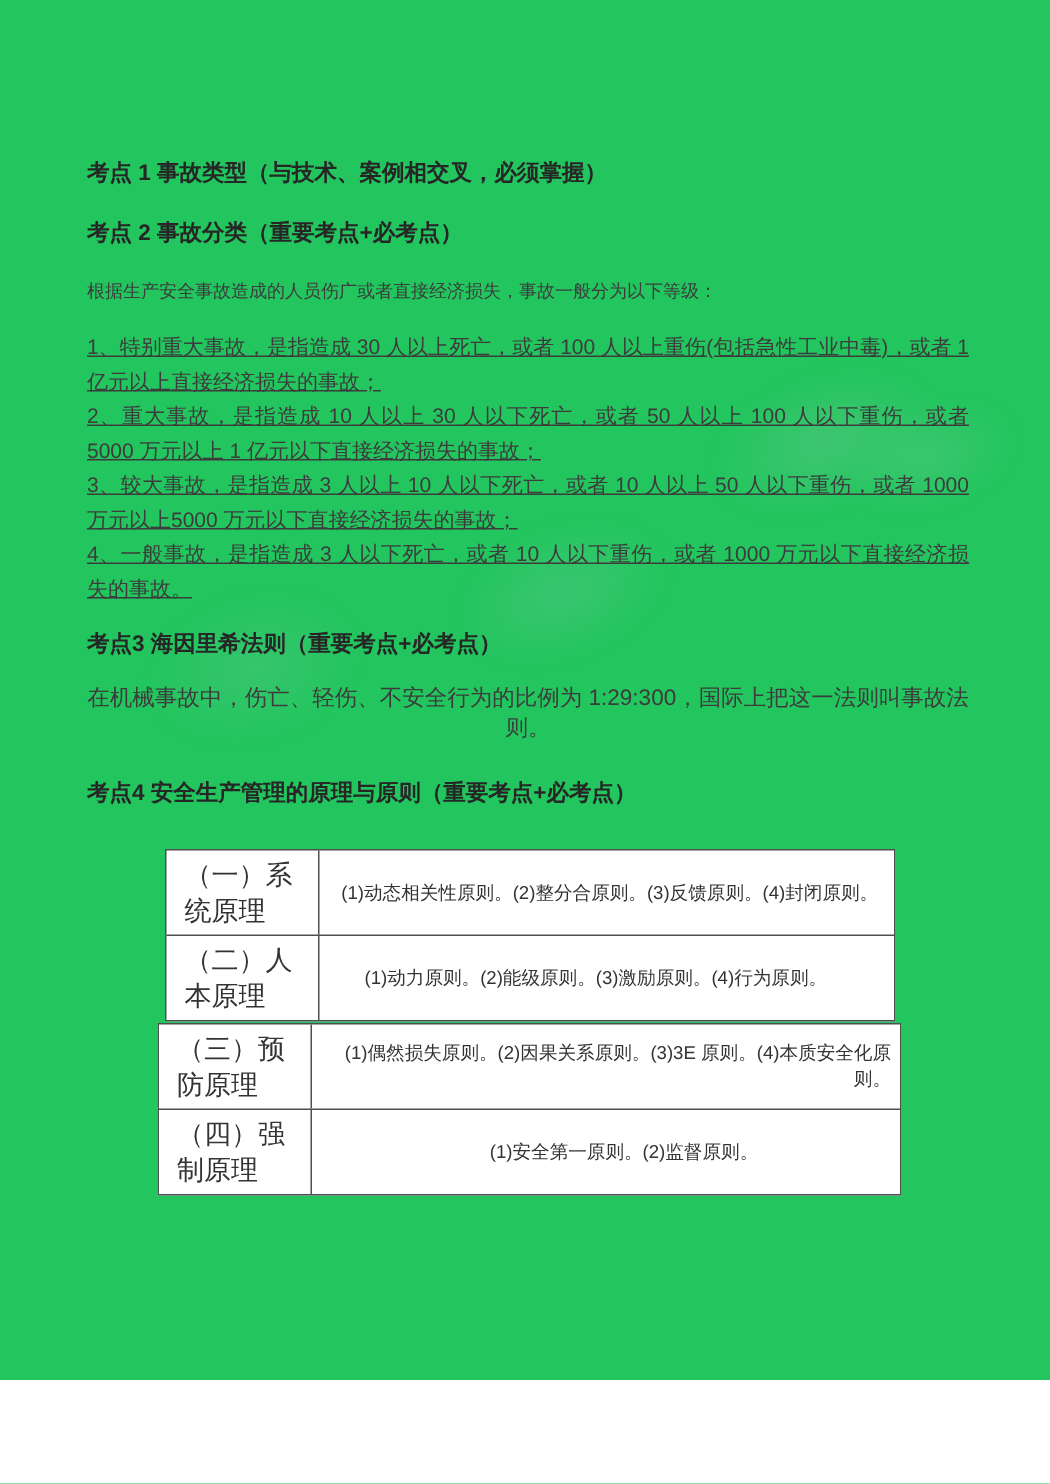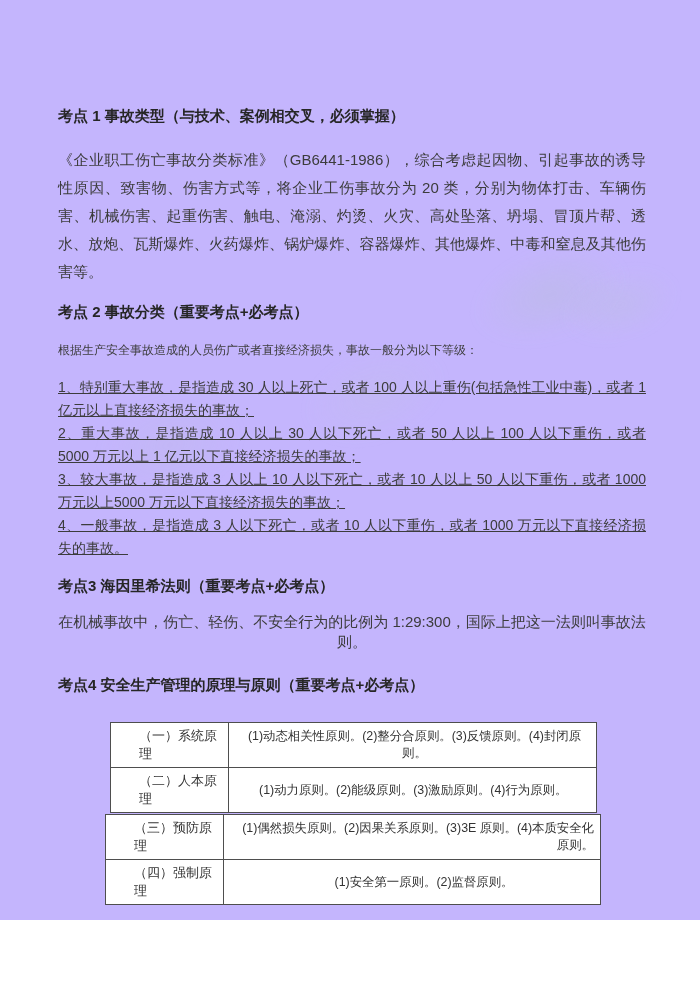--- a/index.html
+++ b/index.html
@@ -4,21 +4,21 @@
 <style>
   html, body {
     margin: 0;
     padding: 0;
     background: #ffffff;
   }
   .page {
     position: relative;
     width: 700px;
     height: 920px;
-    background: #c4b5fd;
+    background: #22c55e;
     font-family: "Liberation Sans", sans-serif;
     color: #3c3c3c;
     overflow: hidden;
   }
   .content {
     position: absolute;
     left: 58px;
     top: 106px;
     width: 588px;
   }
@@ -79,27 +79,26 @@
   }
   .trow {
     display: flex;
     align-items: stretch;
   }
   .trow + .trow { border-top: 1px solid #4e4e4e; gap: 20px; }
   .tcell-label {
     width: 102px;
     flex: 0 0 102px;
     border-right: 1px solid #4e4e4e;
-    font-size: 13px;
+    font-size: 18px;
     color: #333333;
     display: flex;
     align-items: center;
     padding: 4px 4px 4px 12px;
     box-sizing: border-box;
-    margin-left: 16px;
   }
   .tcell-val {
     flex: 1;
     font-size: 12.4px;
     color: #333333;
     display: flex;
     align-items: center;
     padding: 4px 6px 4px 10px;
     box-sizing: border-box;
     min-height: 26px;
@@ -143,21 +142,20 @@
 
   <span class="wm wm1"></span>
   <span class="wm wm2"></span>
   <span class="wm wm3"></span>
   <span class="wm wm4"></span>
 
   <div class="content">
 
     <h3 class="kaodian-heading mb-h1">考点 1 事故类型（与技术、案例相交叉，必须掌握）</h3>
 
-    <p class="p-wide mb-p1">《企业职工伤亡事故分类标准》（GB6441-1986），综合考虑起因物、引起事故的诱导性原因、致害物、伤害方式等，将企业工伤事故分为 20 类，分别为物体打击、车辆伤害、机械伤害、起重伤害、触电、淹溺、灼烫、火灾、高处坠落、坍塌、冒顶片帮、透水、放炮、瓦斯爆炸、火药爆炸、锅炉爆炸、容器爆炸、其他爆炸、中毒和窒息及其他伤害等。</p>
 
     <h3 class="kaodian-heading mb-h2">考点 2 事故分类（重要考点+必考点）</h3>
 
     <p class="p-intro mb-in">根据生产安全事故造成的人员伤广或者直接经济损失，事故一般分为以下等级：</p>
 
     <div class="levels mb-lv">
       <div class="level-item">1、特别重大事故，是指造成 30 人以上死亡，或者 100 人以上重伤(包括急性工业中毒)，或者 1 亿元以上直接经济损失的事故；</div>
       <div class="level-item">2、重大事故，是指造成 10 人以上 30 人以下死亡，或者 50 人以上 100 人以下重伤，或者 5000 万元以上 1 亿元以下直接经济损失的事故；</div>
       <div class="level-item">3、较大事故，是指造成 3 人以上 10 人以下死亡，或者 10 人以上 50 人以下重伤，或者 1000 万元以上5000 万元以下直接经济损失的事故；</div>
       <div class="level-item">4、一般事故，是指造成 3 人以下死亡，或者 10 人以下重伤，或者 1000 万元以下直接经济损失的事故。</div>

